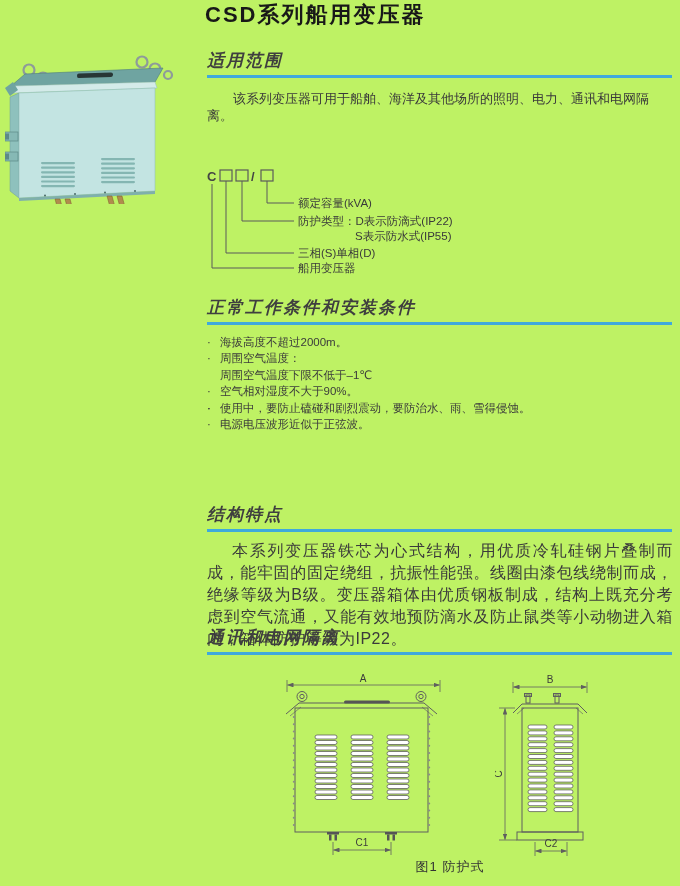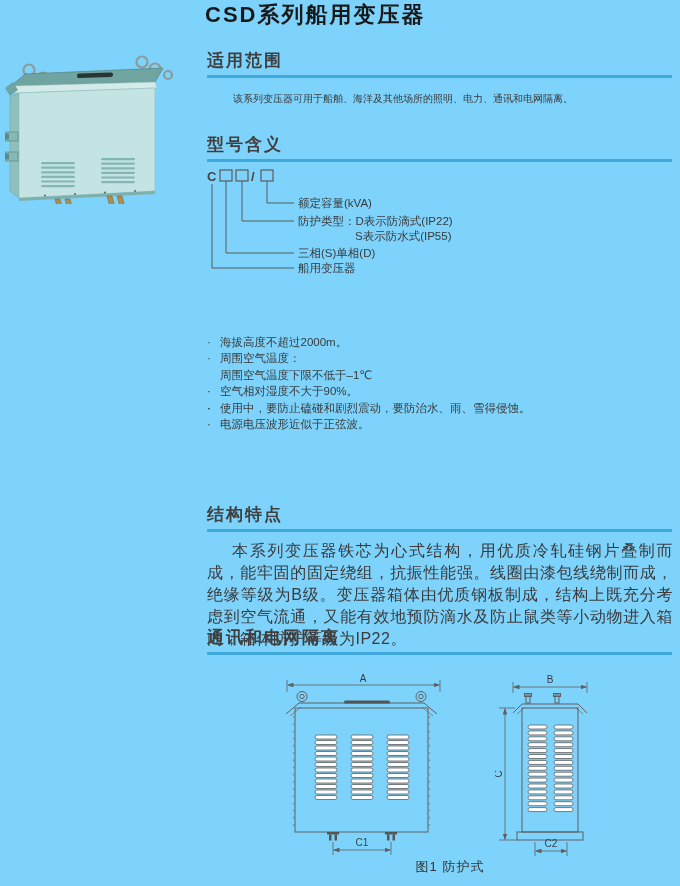--- a/index.html
+++ b/index.html
@@ -1,23 +1,23 @@
 <!DOCTYPE html>
 <html><head>
 <meta charset="utf-8">
 <style>
   html,body{margin:0;padding:0;background:#fff;}
-  .page{position:relative;width:680px;height:886px;background:#7dd3fc;overflow:hidden;
+  .page{position:relative;width:680px;height:886px;background:#bef264;overflow:hidden;
         font-family:"Liberation Sans","DejaVu Sans",sans-serif;color:#3b3b3b;}
   .abs{position:absolute;}
   .title{left:205px;top:1px;font-size:22px;line-height:28px;font-weight:700;color:#181818;letter-spacing:2px;}
-  .section{left:207px;width:465px;}
+  .section{left:207px;width:465px;font-style:italic;}
   .section h2{margin:0;font-size:17px;line-height:22px;font-weight:600;color:#3f3f3f;letter-spacing:2px;}
   .rule{height:3px;background:#3fa9dc;margin-top:3px;}
-  .body-text{font-size:10px;line-height:16.5px;color:#3a3a3a;}
+  .body-text{font-size:13px;line-height:16.5px;color:#3a3a3a;}
   .scope-p{left:207px;top:91px;width:465px;text-indent:26px;}
   .struct-p{left:207px;top:540px;width:466px;font-size:16px;line-height:22px;
             text-align:justify;letter-spacing:0.5px;text-indent:25px;}
   .cond-list{left:207px;top:334px;width:465px;}
   .cond-row{position:relative;padding-left:13px;line-height:16.4px;font-size:11.5px;}
   .cond-marker{position:absolute;left:0;top:0;}
   .caption{left:395px;top:858px;width:110px;text-align:center;font-size:13px;color:#333;letter-spacing:1px;}
   svg text{font-family:"Liberation Sans","DejaVu Sans",sans-serif;}
   .diag-line{stroke:#5a5a5a;stroke-width:1;fill:none;}
   .diag-box{fill:none;stroke:#5a5a5a;stroke-width:1.2;}
@@ -103,41 +103,41 @@
   </svg>
 
   <div class="abs title">CSD系列船用变压器</div>
 
   <div class="abs section" style="top:50px;">
     <h2>适用范围</h2>
     <div class="rule"></div>
   </div>
   <div class="abs body-text scope-p">该系列变压器可用于船舶、海洋及其他场所的照明、电力、通讯和电网隔离。</div>
 
-  <div class="abs section" style="top:134px;">
-    <h2>型号含义</h2>
-    <div class="rule"></div>
-  </div>
   <svg class="abs" style="left:205px;top:166px;" width="470" height="115" viewBox="0 0 470 115">
     <text class="code-ch" x="2" y="15">C</text>
     <rect class="diag-box" x="15" y="4" width="12" height="11"></rect>
     <rect class="diag-box" x="31" y="4" width="12" height="11"></rect>
     <text class="code-ch" x="46" y="15">/</text>
     <rect class="diag-box" x="56" y="4" width="12" height="11"></rect>
     <path class="diag-line" d="M62 15 V37 H89"></path>
     <path class="diag-line" d="M37 15 V55 H89"></path>
     <path class="diag-line" d="M21 15 V87 H89"></path>
     <path class="diag-line" d="M7 18 V102 H89"></path>
     <text class="diag-label" x="93" y="41">额定容量(kVA)</text>
     <text class="diag-label" x="93" y="59">防护类型：D表示防滴式(IP22)</text>
     <text class="diag-label" x="150" y="74">S表示防水式(IP55)</text>
     <text class="diag-label" x="93" y="91">三相(S)单相(D)</text>
     <text class="diag-label" x="93" y="106">船用变压器</text>
   </svg>
 
+  <div class="abs section" style="top:297px;">
+    <h2>正常工作条件和安装条件</h2>
+    <div class="rule"></div>
+  </div>
   <div class="abs cond-list">
     <div class="cond-row"><span class="cond-marker">·</span><span>海拔高度不超过2000m。</span></div>
     <div class="cond-row"><span class="cond-marker">·</span><span>周围空气温度：</span></div>
     <div class="cond-row"><span class="cond-marker"></span><span>周围空气温度下限不低于–1℃</span></div>
     <div class="cond-row"><span class="cond-marker">·</span><span>空气相对湿度不大于90%。</span></div>
     <div class="cond-row"><span class="cond-marker">·</span></div>
     <div class="cond-row"><span class="cond-marker">·</span><span>使用中，要防止磕碰和剧烈震动，要防治水、雨、雪得侵蚀。</span></div>
     <div class="cond-row"><span class="cond-marker">·</span><span>电源电压波形近似于正弦波。</span></div>
   </div>
 

